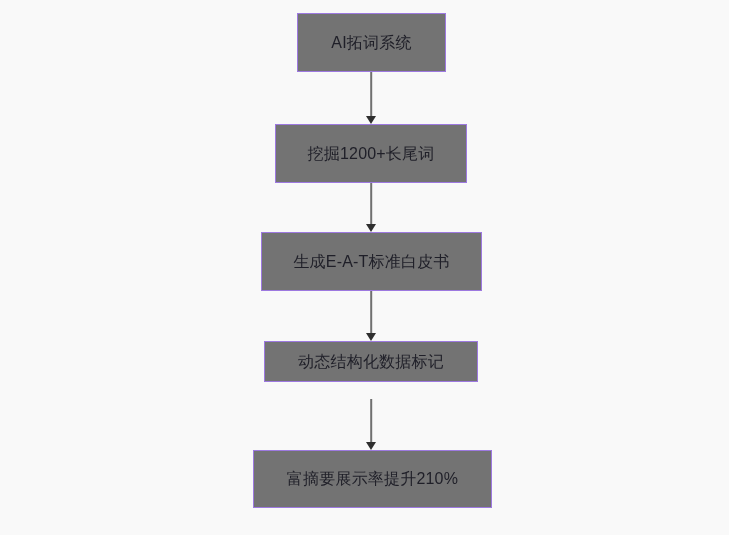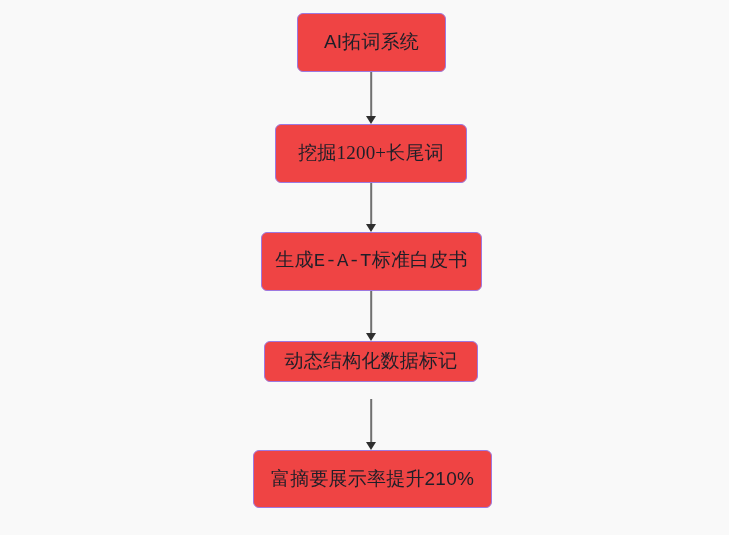--- a/index.html
+++ b/index.html
@@ -14,28 +14,28 @@
     overflow: hidden;
   }
   #flowchart {
     position: relative;
     width: 729px;
     height: 535px;
   }
   .node {
     position: absolute;
     box-sizing: border-box;
-    background: #ef4444;
+    background: #737373;
     border: 1.4px solid #9d79e0;
-    border-radius: 6px;
+    border-radius: 0;
     display: flex;
     align-items: center;
     justify-content: center;
     color: #1f1f28;
-    font-size: 19px;
+    font-size: 16px;
     line-height: 1.2;
     letter-spacing: 0.2px;
     white-space: nowrap;
     user-select: none;
   }
   .node-label {
     display: block;
     padding: 0 2px;
   }
   .edge {
@@ -85,25 +85,25 @@
 
   <div class="edge" style="left:371px; top:399px;">
     <div class="edge-line" style="height:43px;"></div>
     <div class="edge-head" style="top:43px;"></div>
   </div>
 
   <div class="node" style="left:297px; top:13px; width:149px; height:59px;">
     <span class="node-label">AI拓词系统</span>
   </div>
 
-  <div class="node" style="left:275px; top:124px; width:192px; height:59px;font-family:Liberation Serif, serif;">
+  <div class="node" style="left:275px; top:124px; width:192px; height:59px;">
     <span class="node-label">挖掘1200+长尾词</span>
   </div>
 
-  <div class="node" style="left:261px; top:232px; width:221px; height:59px;font-family:Liberation Mono, monospace;">
+  <div class="node" style="left:261px; top:232px; width:221px; height:59px;">
     <span class="node-label">生成E-A-T标准白皮书</span>
   </div>
 
   <div class="node" style="left:264px; top:341px; width:214px; height:41px;">
     <span class="node-label">动态结构化数据标记</span>
   </div>
 
   <div class="node" style="left:253px; top:450px; width:239px; height:58px;">
     <span class="node-label">富摘要展示率提升210%</span>
   </div>

